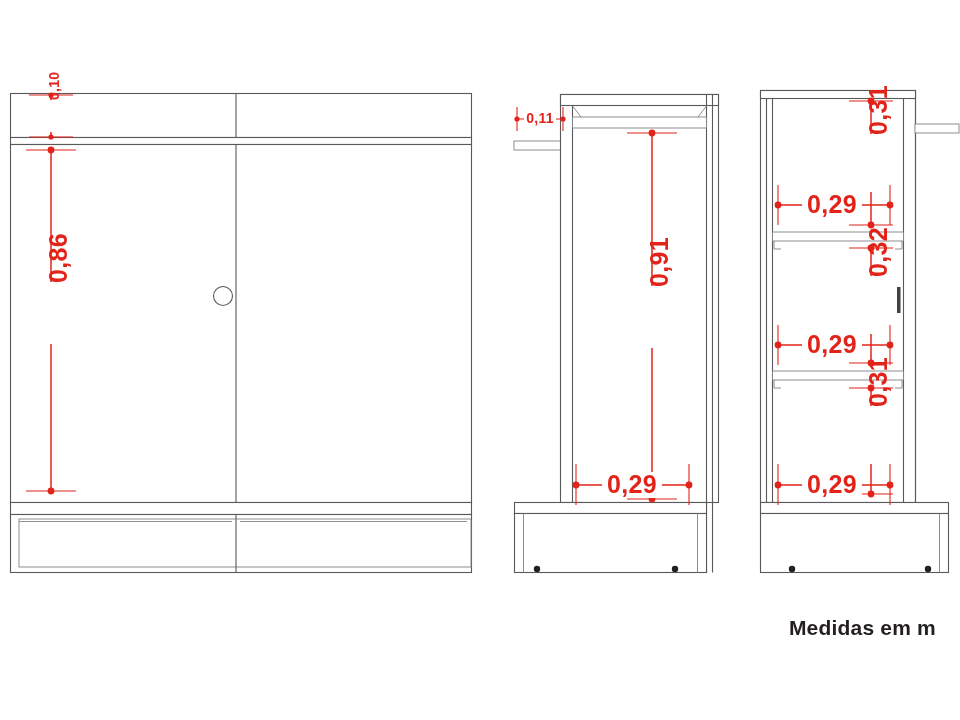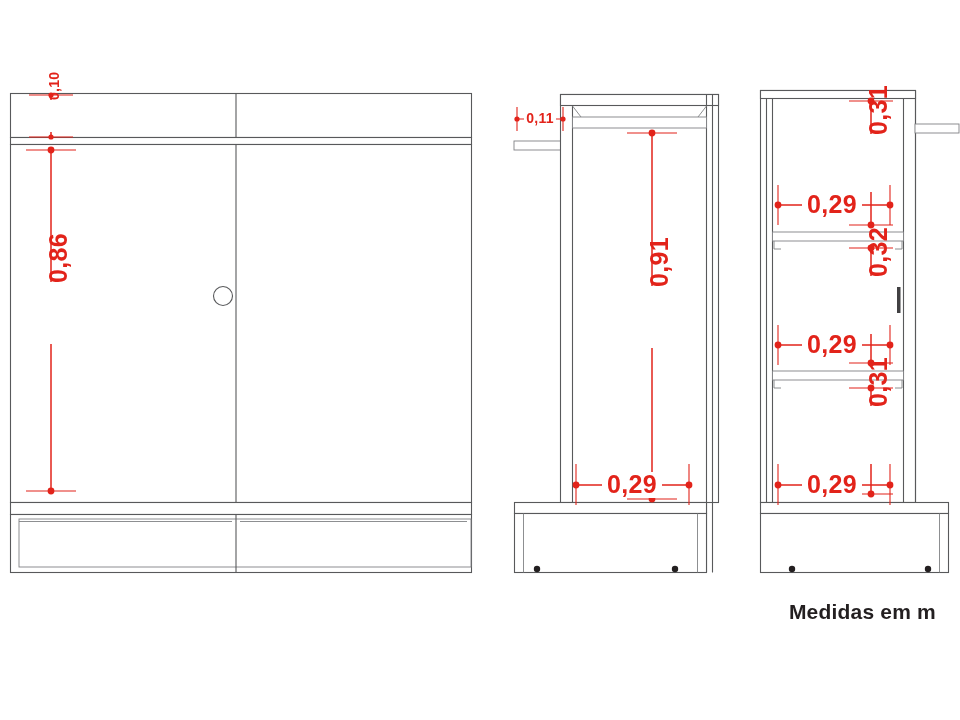--- a/index.html
+++ b/index.html
@@ -22,21 +22,21 @@
     height: 720px;
   }
   svg#drawing {
     display: block;
     width: 960px;
     height: 720px;
   }
   .note-label {
     position: absolute;
     right: 24px;
-    top: 600px;
+    top: 616px;
     font-size: 21px;
     font-weight: 600;
     color: #231f20;
     letter-spacing: 0.2px;
     white-space: nowrap;
   }
 </style>
 </head>
 <body>
 

